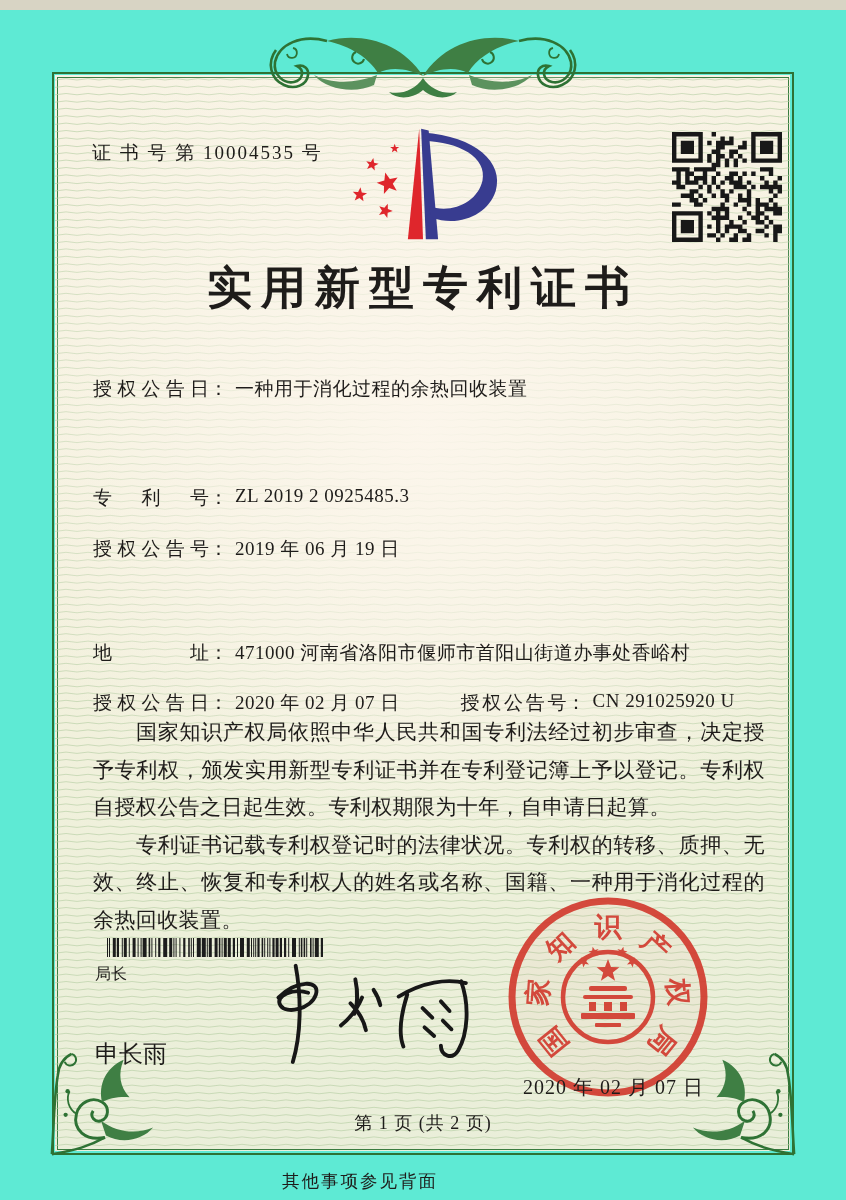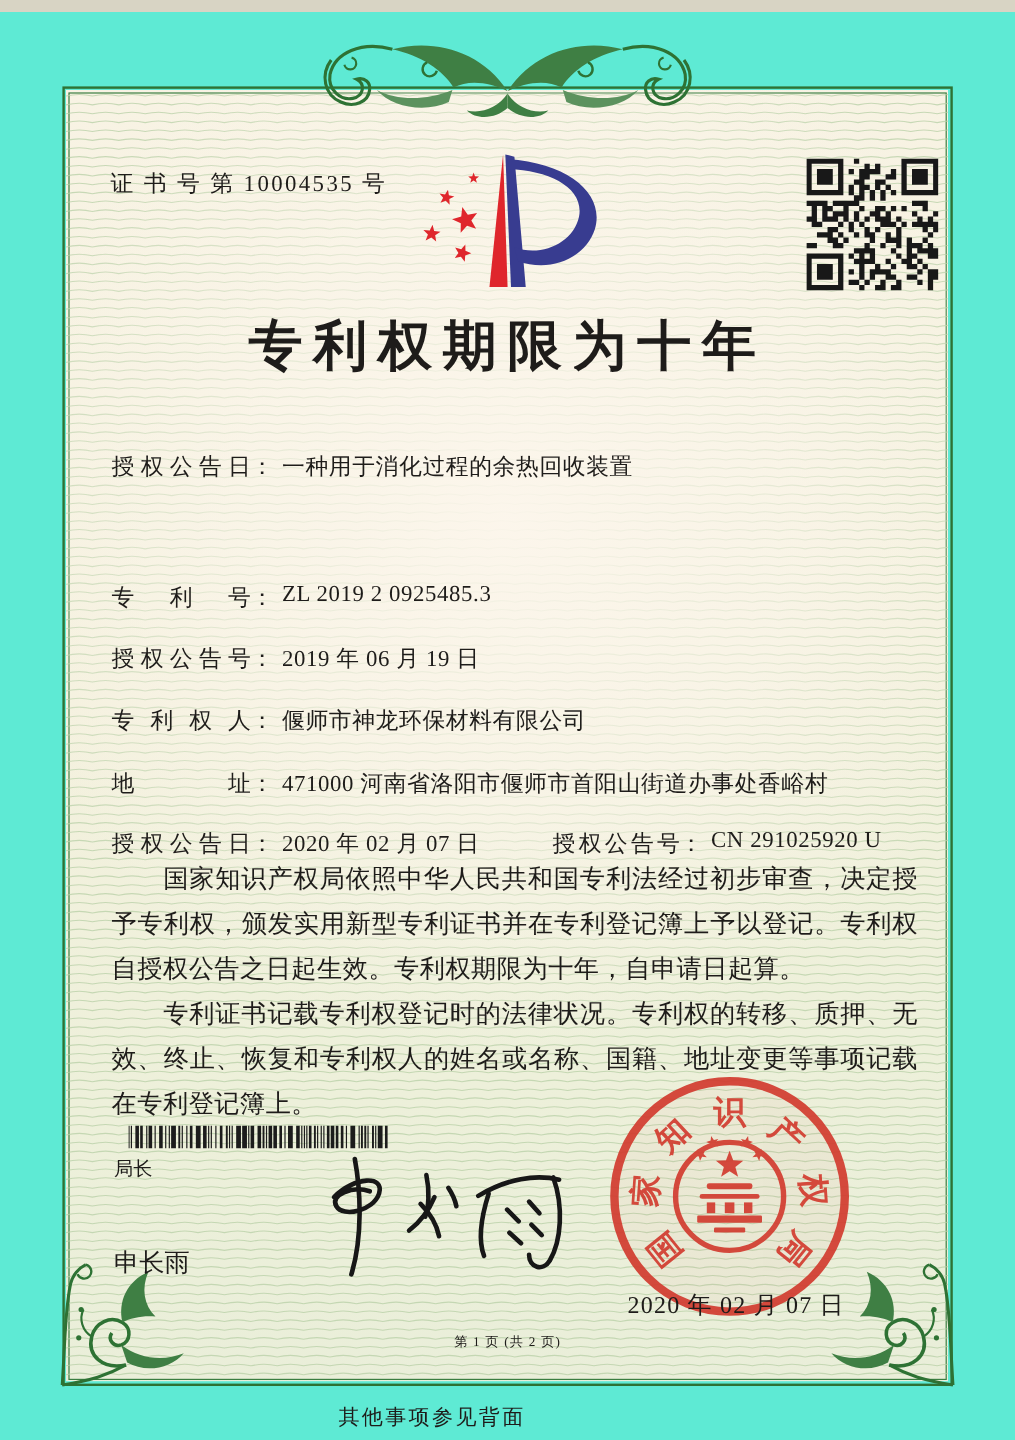--- a/index.html
+++ b/index.html
@@ -28,25 +28,25 @@
   .col{display:inline-block;vertical-align:top;}
   .val{display:inline-block;margin-left:7px;vertical-align:top;letter-spacing:0.5px;}
   .lab2{display:inline-block;width:106px;text-align:justify;text-align-last:justify;vertical-align:top;}
   
   #body-text{left:93px;top:704px;width:672px;z-index:3;font-size:21px;line-height:37.5px;
              letter-spacing:0.4px;text-align:justify;}
   #body-text p{margin:0;text-indent:2.05em;}
   
   #barcode-svg{left:107px;top:928px;z-index:3;}
   #officer-title{left:95px;top:954px;font-size:16px;font-family:"Liberation Sans","DejaVu Sans",sans-serif;z-index:4;}
-  #officer-name{left:95px;top:1028px;font-size:21px;font-family:"Liberation Sans","DejaVu Sans",sans-serif;z-index:4;}
+  #officer-name{left:95px;top:1028px;font-size:24px;font-family:"Liberation Sans","DejaVu Sans",sans-serif;z-index:4;}
   #signature-svg{left:238px;top:942px;z-index:4;}
   #seal-svg{left:503px;top:882px;z-index:3;opacity:0.92;}
   #seal-date{left:523px;top:1064px;font-size:20px;letter-spacing:1px;z-index:5;}
-  #page-info{left:0;top:1101px;width:846px;text-align:center;font-size:11px;z-index:3;letter-spacing:1px;}
+  #page-info{left:0;top:1101px;width:846px;text-align:center;font-size:18px;z-index:3;letter-spacing:1px;}
   #back-note{left:0;top:1159px;width:720px;text-align:center;font-size:17.5px;z-index:3;letter-spacing:2px;}
   
   #top-flourish{left:253px;top:14px;z-index:3;}
   #bl-flourish{left:44px;top:1036px;z-index:3;}
   #br-flourish{left:684px;top:1036px;z-index:3;transform:scaleX(-1);}
 </style>
 </head>
 <body>
 
 <div id="cert">
@@ -110,45 +110,42 @@
         <path d="M23.8 70.0L25.2 75.5L30.8 76.3L26.1 79.4L27.0 84.9L22.7 81.3L17.7 84.0L19.7 78.7L15.7 74.8L21.3 75.1Z" fill="#df262c"></path>
         <path d="M52.7 87.5L52.8 93.1L58.0 95.3L52.6 97.1L52.2 102.7L48.8 98.2L43.4 99.5L46.6 94.9L43.7 90.1L49.1 91.8Z" fill="#df262c"></path>
         <path d="M60.0 24.0L61.2 27.3L64.8 27.5L62.0 29.6L62.9 33.0L60.0 31.1L57.1 33.0L58.0 29.6L55.2 27.5L58.8 27.3Z" fill="#df262c"></path>
       </g>
   </svg>
 
   <svg id="qr-svg" class="abs" width="110" height="110" viewBox="0 0 110 110">
       <path d="M0.00 0.00h4.40v4.40h-4.40ZM4.40 0.00h4.40v4.40h-4.40ZM8.80 0.00h4.40v4.40h-4.40ZM13.20 0.00h4.40v4.40h-4.40ZM17.60 0.00h4.40v4.40h-4.40ZM22.00 0.00h4.40v4.40h-4.40ZM26.40 0.00h4.40v4.40h-4.40ZM39.60 0.00h4.40v4.40h-4.40ZM79.20 0.00h4.40v4.40h-4.40ZM83.60 0.00h4.40v4.40h-4.40ZM88.00 0.00h4.40v4.40h-4.40ZM92.40 0.00h4.40v4.40h-4.40ZM96.80 0.00h4.40v4.40h-4.40ZM101.20 0.00h4.40v4.40h-4.40ZM105.60 0.00h4.40v4.40h-4.40ZM0.00 4.40h4.40v4.40h-4.40ZM26.40 4.40h4.40v4.40h-4.40ZM48.40 4.40h4.40v4.40h-4.40ZM57.20 4.40h4.40v4.40h-4.40ZM79.20 4.40h4.40v4.40h-4.40ZM105.60 4.40h4.40v4.40h-4.40ZM0.00 8.80h4.40v4.40h-4.40ZM8.80 8.80h4.40v4.40h-4.40ZM13.20 8.80h4.40v4.40h-4.40ZM17.60 8.80h4.40v4.40h-4.40ZM26.40 8.80h4.40v4.40h-4.40ZM35.20 8.80h4.40v4.40h-4.40ZM44.00 8.80h4.40v4.40h-4.40ZM48.40 8.80h4.40v4.40h-4.40ZM52.80 8.80h4.40v4.40h-4.40ZM57.20 8.80h4.40v4.40h-4.40ZM70.40 8.80h4.40v4.40h-4.40ZM79.20 8.80h4.40v4.40h-4.40ZM88.00 8.80h4.40v4.40h-4.40ZM92.40 8.80h4.40v4.40h-4.40ZM96.80 8.80h4.40v4.40h-4.40ZM105.60 8.80h4.40v4.40h-4.40ZM0.00 13.20h4.40v4.40h-4.40ZM8.80 13.20h4.40v4.40h-4.40ZM13.20 13.20h4.40v4.40h-4.40ZM17.60 13.20h4.40v4.40h-4.40ZM26.40 13.20h4.40v4.40h-4.40ZM44.00 13.20h4.40v4.40h-4.40ZM48.40 13.20h4.40v4.40h-4.40ZM66.00 13.20h4.40v4.40h-4.40ZM70.40 13.20h4.40v4.40h-4.40ZM79.20 13.20h4.40v4.40h-4.40ZM88.00 13.20h4.40v4.40h-4.40ZM92.40 13.20h4.40v4.40h-4.40ZM96.80 13.20h4.40v4.40h-4.40ZM105.60 13.20h4.40v4.40h-4.40ZM0.00 17.60h4.40v4.40h-4.40ZM8.80 17.60h4.40v4.40h-4.40ZM13.20 17.60h4.40v4.40h-4.40ZM17.60 17.60h4.40v4.40h-4.40ZM26.40 17.60h4.40v4.40h-4.40ZM39.60 17.60h4.40v4.40h-4.40ZM44.00 17.60h4.40v4.40h-4.40ZM57.20 17.60h4.40v4.40h-4.40ZM61.60 17.60h4.40v4.40h-4.40ZM79.20 17.60h4.40v4.40h-4.40ZM88.00 17.60h4.40v4.40h-4.40ZM92.40 17.60h4.40v4.40h-4.40ZM96.80 17.60h4.40v4.40h-4.40ZM105.60 17.60h4.40v4.40h-4.40ZM0.00 22.00h4.40v4.40h-4.40ZM26.40 22.00h4.40v4.40h-4.40ZM35.20 22.00h4.40v4.40h-4.40ZM44.00 22.00h4.40v4.40h-4.40ZM48.40 22.00h4.40v4.40h-4.40ZM57.20 22.00h4.40v4.40h-4.40ZM66.00 22.00h4.40v4.40h-4.40ZM79.20 22.00h4.40v4.40h-4.40ZM105.60 22.00h4.40v4.40h-4.40ZM0.00 26.40h4.40v4.40h-4.40ZM4.40 26.40h4.40v4.40h-4.40ZM8.80 26.40h4.40v4.40h-4.40ZM13.20 26.40h4.40v4.40h-4.40ZM17.60 26.40h4.40v4.40h-4.40ZM22.00 26.40h4.40v4.40h-4.40ZM26.40 26.40h4.40v4.40h-4.40ZM35.20 26.40h4.40v4.40h-4.40ZM44.00 26.40h4.40v4.40h-4.40ZM52.80 26.40h4.40v4.40h-4.40ZM61.60 26.40h4.40v4.40h-4.40ZM70.40 26.40h4.40v4.40h-4.40ZM79.20 26.40h4.40v4.40h-4.40ZM83.60 26.40h4.40v4.40h-4.40ZM88.00 26.40h4.40v4.40h-4.40ZM92.40 26.40h4.40v4.40h-4.40ZM96.80 26.40h4.40v4.40h-4.40ZM101.20 26.40h4.40v4.40h-4.40ZM105.60 26.40h4.40v4.40h-4.40ZM39.60 30.80h4.40v4.40h-4.40ZM44.00 30.80h4.40v4.40h-4.40ZM52.80 30.80h4.40v4.40h-4.40ZM61.60 30.80h4.40v4.40h-4.40ZM0.00 35.20h4.40v4.40h-4.40ZM4.40 35.20h4.40v4.40h-4.40ZM8.80 35.20h4.40v4.40h-4.40ZM13.20 35.20h4.40v4.40h-4.40ZM22.00 35.20h4.40v4.40h-4.40ZM26.40 35.20h4.40v4.40h-4.40ZM30.80 35.20h4.40v4.40h-4.40ZM35.20 35.20h4.40v4.40h-4.40ZM39.60 35.20h4.40v4.40h-4.40ZM88.00 35.20h4.40v4.40h-4.40ZM92.40 35.20h4.40v4.40h-4.40ZM96.80 35.20h4.40v4.40h-4.40ZM4.40 39.60h4.40v4.40h-4.40ZM13.20 39.60h4.40v4.40h-4.40ZM17.60 39.60h4.40v4.40h-4.40ZM30.80 39.60h4.40v4.40h-4.40ZM44.00 39.60h4.40v4.40h-4.40ZM57.20 39.60h4.40v4.40h-4.40ZM61.60 39.60h4.40v4.40h-4.40ZM70.40 39.60h4.40v4.40h-4.40ZM79.20 39.60h4.40v4.40h-4.40ZM96.80 39.60h4.40v4.40h-4.40ZM4.40 44.00h4.40v4.40h-4.40ZM13.20 44.00h4.40v4.40h-4.40ZM22.00 44.00h4.40v4.40h-4.40ZM26.40 44.00h4.40v4.40h-4.40ZM30.80 44.00h4.40v4.40h-4.40ZM39.60 44.00h4.40v4.40h-4.40ZM52.80 44.00h4.40v4.40h-4.40ZM57.20 44.00h4.40v4.40h-4.40ZM66.00 44.00h4.40v4.40h-4.40ZM88.00 44.00h4.40v4.40h-4.40ZM105.60 44.00h4.40v4.40h-4.40ZM0.00 48.40h4.40v4.40h-4.40ZM4.40 48.40h4.40v4.40h-4.40ZM13.20 48.40h4.40v4.40h-4.40ZM17.60 48.40h4.40v4.40h-4.40ZM22.00 48.40h4.40v4.40h-4.40ZM30.80 48.40h4.40v4.40h-4.40ZM39.60 48.40h4.40v4.40h-4.40ZM48.40 48.40h4.40v4.40h-4.40ZM57.20 48.40h4.40v4.40h-4.40ZM61.60 48.40h4.40v4.40h-4.40ZM66.00 48.40h4.40v4.40h-4.40ZM74.80 48.40h4.40v4.40h-4.40ZM92.40 48.40h4.40v4.40h-4.40ZM101.20 48.40h4.40v4.40h-4.40ZM4.40 52.80h4.40v4.40h-4.40ZM8.80 52.80h4.40v4.40h-4.40ZM26.40 52.80h4.40v4.40h-4.40ZM35.20 52.80h4.40v4.40h-4.40ZM44.00 52.80h4.40v4.40h-4.40ZM61.60 52.80h4.40v4.40h-4.40ZM66.00 52.80h4.40v4.40h-4.40ZM70.40 52.80h4.40v4.40h-4.40ZM79.20 52.80h4.40v4.40h-4.40ZM88.00 52.80h4.40v4.40h-4.40ZM92.40 52.80h4.40v4.40h-4.40ZM96.80 52.80h4.40v4.40h-4.40ZM101.20 52.80h4.40v4.40h-4.40ZM105.60 52.80h4.40v4.40h-4.40ZM17.60 57.20h4.40v4.40h-4.40ZM22.00 57.20h4.40v4.40h-4.40ZM35.20 57.20h4.40v4.40h-4.40ZM48.40 57.20h4.40v4.40h-4.40ZM57.20 57.20h4.40v4.40h-4.40ZM74.80 57.20h4.40v4.40h-4.40ZM96.80 57.20h4.40v4.40h-4.40ZM105.60 57.20h4.40v4.40h-4.40ZM8.80 61.60h4.40v4.40h-4.40ZM13.20 61.60h4.40v4.40h-4.40ZM17.60 61.60h4.40v4.40h-4.40ZM26.40 61.60h4.40v4.40h-4.40ZM39.60 61.60h4.40v4.40h-4.40ZM48.40 61.60h4.40v4.40h-4.40ZM52.80 61.60h4.40v4.40h-4.40ZM66.00 61.60h4.40v4.40h-4.40ZM74.80 61.60h4.40v4.40h-4.40ZM101.20 61.60h4.40v4.40h-4.40ZM17.60 66.00h4.40v4.40h-4.40ZM22.00 66.00h4.40v4.40h-4.40ZM30.80 66.00h4.40v4.40h-4.40ZM52.80 66.00h4.40v4.40h-4.40ZM66.00 66.00h4.40v4.40h-4.40ZM70.40 66.00h4.40v4.40h-4.40ZM74.80 66.00h4.40v4.40h-4.40ZM83.60 66.00h4.40v4.40h-4.40ZM96.80 66.00h4.40v4.40h-4.40ZM0.00 70.40h4.40v4.40h-4.40ZM4.40 70.40h4.40v4.40h-4.40ZM22.00 70.40h4.40v4.40h-4.40ZM26.40 70.40h4.40v4.40h-4.40ZM48.40 70.40h4.40v4.40h-4.40ZM61.60 70.40h4.40v4.40h-4.40ZM74.80 70.40h4.40v4.40h-4.40ZM83.60 70.40h4.40v4.40h-4.40ZM88.00 70.40h4.40v4.40h-4.40ZM92.40 70.40h4.40v4.40h-4.40ZM101.20 70.40h4.40v4.40h-4.40ZM39.60 74.80h4.40v4.40h-4.40ZM44.00 74.80h4.40v4.40h-4.40ZM48.40 74.80h4.40v4.40h-4.40ZM52.80 74.80h4.40v4.40h-4.40ZM70.40 74.80h4.40v4.40h-4.40ZM83.60 74.80h4.40v4.40h-4.40ZM92.40 74.80h4.40v4.40h-4.40ZM96.80 74.80h4.40v4.40h-4.40ZM101.20 74.80h4.40v4.40h-4.40ZM105.60 74.80h4.40v4.40h-4.40ZM0.00 79.20h4.40v4.40h-4.40ZM4.40 79.20h4.40v4.40h-4.40ZM8.80 79.20h4.40v4.40h-4.40ZM13.20 79.20h4.40v4.40h-4.40ZM17.60 79.20h4.40v4.40h-4.40ZM22.00 79.20h4.40v4.40h-4.40ZM26.40 79.20h4.40v4.40h-4.40ZM35.20 79.20h4.40v4.40h-4.40ZM44.00 79.20h4.40v4.40h-4.40ZM52.80 79.20h4.40v4.40h-4.40ZM74.80 79.20h4.40v4.40h-4.40ZM83.60 79.20h4.40v4.40h-4.40ZM88.00 79.20h4.40v4.40h-4.40ZM101.20 79.20h4.40v4.40h-4.40ZM105.60 79.20h4.40v4.40h-4.40ZM0.00 83.60h4.40v4.40h-4.40ZM26.40 83.60h4.40v4.40h-4.40ZM39.60 83.60h4.40v4.40h-4.40ZM44.00 83.60h4.40v4.40h-4.40ZM48.40 83.60h4.40v4.40h-4.40ZM52.80 83.60h4.40v4.40h-4.40ZM66.00 83.60h4.40v4.40h-4.40ZM79.20 83.60h4.40v4.40h-4.40ZM83.60 83.60h4.40v4.40h-4.40ZM92.40 83.60h4.40v4.40h-4.40ZM0.00 88.00h4.40v4.40h-4.40ZM8.80 88.00h4.40v4.40h-4.40ZM13.20 88.00h4.40v4.40h-4.40ZM17.60 88.00h4.40v4.40h-4.40ZM26.40 88.00h4.40v4.40h-4.40ZM44.00 88.00h4.40v4.40h-4.40ZM57.20 88.00h4.40v4.40h-4.40ZM70.40 88.00h4.40v4.40h-4.40ZM83.60 88.00h4.40v4.40h-4.40ZM88.00 88.00h4.40v4.40h-4.40ZM96.80 88.00h4.40v4.40h-4.40ZM0.00 92.40h4.40v4.40h-4.40ZM8.80 92.40h4.40v4.40h-4.40ZM13.20 92.40h4.40v4.40h-4.40ZM17.60 92.40h4.40v4.40h-4.40ZM26.40 92.40h4.40v4.40h-4.40ZM35.20 92.40h4.40v4.40h-4.40ZM44.00 92.40h4.40v4.40h-4.40ZM52.80 92.40h4.40v4.40h-4.40ZM57.20 92.40h4.40v4.40h-4.40ZM61.60 92.40h4.40v4.40h-4.40ZM66.00 92.40h4.40v4.40h-4.40ZM92.40 92.40h4.40v4.40h-4.40ZM101.20 92.40h4.40v4.40h-4.40ZM105.60 92.40h4.40v4.40h-4.40ZM0.00 96.80h4.40v4.40h-4.40ZM8.80 96.80h4.40v4.40h-4.40ZM13.20 96.80h4.40v4.40h-4.40ZM17.60 96.80h4.40v4.40h-4.40ZM26.40 96.80h4.40v4.40h-4.40ZM44.00 96.80h4.40v4.40h-4.40ZM52.80 96.80h4.40v4.40h-4.40ZM66.00 96.80h4.40v4.40h-4.40ZM70.40 96.80h4.40v4.40h-4.40ZM83.60 96.80h4.40v4.40h-4.40ZM88.00 96.80h4.40v4.40h-4.40ZM101.20 96.80h4.40v4.40h-4.40ZM105.60 96.80h4.40v4.40h-4.40ZM0.00 101.20h4.40v4.40h-4.40ZM26.40 101.20h4.40v4.40h-4.40ZM35.20 101.20h4.40v4.40h-4.40ZM39.60 101.20h4.40v4.40h-4.40ZM48.40 101.20h4.40v4.40h-4.40ZM61.60 101.20h4.40v4.40h-4.40ZM74.80 101.20h4.40v4.40h-4.40ZM92.40 101.20h4.40v4.40h-4.40ZM101.20 101.20h4.40v4.40h-4.40ZM0.00 105.60h4.40v4.40h-4.40ZM4.40 105.60h4.40v4.40h-4.40ZM8.80 105.60h4.40v4.40h-4.40ZM13.20 105.60h4.40v4.40h-4.40ZM17.60 105.60h4.40v4.40h-4.40ZM22.00 105.60h4.40v4.40h-4.40ZM26.40 105.60h4.40v4.40h-4.40ZM44.00 105.60h4.40v4.40h-4.40ZM57.20 105.60h4.40v4.40h-4.40ZM61.60 105.60h4.40v4.40h-4.40ZM70.40 105.60h4.40v4.40h-4.40ZM74.80 105.60h4.40v4.40h-4.40ZM101.20 105.60h4.40v4.40h-4.40Z" fill="#181818"></path>
     </svg>
 
-  <div id="title" class="abs">专利权期限为十年</div>
+  <div id="title" class="abs">实用新型专利证书</div>
 
   <div class="row" style="top:366px">
     <span class="lab">授权公告日</span><span class="col">：</span><span class="val">一种用于消化过程的余热回收装置</span>
   </div>
   <div class="row" style="top:475px">
     <span class="lab">专利号</span><span class="col">：</span><span class="val">ZL 2019 2 0925485.3</span>
   </div>
   <div class="row" style="top:526px">
     <span class="lab">授权公告号</span><span class="col">：</span><span class="val">2019 年 06 月 19 日</span>
-  </div>
-  <div class="row" style="top:578px">
-    <span class="lab">专利权人</span><span class="col">：</span><span class="val">偃师市神龙环保材料有限公司</span>
   </div>
   <div class="row" style="top:630px">
     <span class="lab">地址</span><span class="col">：</span><span class="val">471000 河南省洛阳市偃师市首阳山街道办事处香峪村</span>
   </div>
   <div class="row" style="top:680px">
     <span class="lab">授权公告日</span><span class="col">：</span><span class="val">2020 年 02 月 07 日</span>
     <span class="lab2" style="margin-left:56px">授权公告号</span><span class="col">：</span><span class="val">CN 291025920 U</span>
   </div>
 
   <div id="body-text" class="abs">
     <p>国家知识产权局依照中华人民共和国专利法经过初步审查，决定授予专利权，颁发实用新型专利证书并在专利登记簿上予以登记。专利权自授权公告之日起生效。专利权期限为十年，自申请日起算。</p>
-    <p>专利证书记载专利权登记时的法律状况。专利权的转移、质押、无效、终止、恢复和专利权人的姓名或名称、国籍、地址变更等事项记载在专利登记簿上。</p>
+    <p>专利证书记载专利权登记时的法律状况。专利权的转移、质押、无效、终止、恢复和专利权人的姓名或名称、国籍、一种用于消化过程的余热回收装置。</p>
   </div>
 
   <svg id="barcode-svg" class="abs" width="220" height="19" viewBox="0 0 220 19">
       <path d="M0.0 0h1v19h-1ZM2.0 0h1v19h-1ZM5.8 0h3v19h-3ZM9.8 0h2.2v19h-2.2ZM14.8 0h1v19h-1ZM16.8 0h3v19h-3ZM21.8 0h1v19h-1ZM25.6 0h3v19h-3ZM30.6 0h1v19h-1ZM33.6 0h1v19h-1ZM35.6 0h4v19h-4ZM41.6 0h1.6v19h-1.6ZM44.4 0h1v19h-1ZM48.2 0h1v19h-1ZM51.2 0h2.2v19h-2.2ZM56.2 0h4v19h-4ZM62.2 0h3v19h-3ZM66.4 0h1v19h-1ZM68.6 0h1v19h-1ZM72.4 0h1v19h-1ZM76.2 0h2.2v19h-2.2ZM81.2 0h1.6v19h-1.6ZM83.8 0h1v19h-1ZM86.0 0h1v19h-1ZM89.8 0h4v19h-4ZM94.8 0h4v19h-4ZM99.8 0h1v19h-1ZM101.8 0h3v19h-3ZM107.6 0h3v19h-3ZM111.8 0h1.6v19h-1.6ZM114.6 0h1v19h-1ZM116.8 0h3v19h-3ZM120.8 0h3v19h-3ZM125.8 0h2.2v19h-2.2ZM130.0 0h1v19h-1ZM133.0 0h4v19h-4ZM139.8 0h3v19h-3ZM144.0 0h1v19h-1ZM146.2 0h1v19h-1ZM148.2 0h1v19h-1ZM150.4 0h2.2v19h-2.2ZM154.6 0h1.6v19h-1.6ZM157.2 0h1v19h-1ZM160.2 0h1v19h-1ZM162.4 0h1v19h-1ZM165.4 0h2.2v19h-2.2ZM168.6 0h3v19h-3ZM172.8 0h2.2v19h-2.2ZM177.0 0h2.2v19h-2.2ZM181.2 0h1v19h-1ZM185.0 0h4v19h-4ZM191.8 0h1v19h-1ZM193.8 0h1.6v19h-1.6ZM196.6 0h1.6v19h-1.6ZM199.2 0h1v19h-1ZM203.0 0h1.6v19h-1.6ZM205.6 0h1v19h-1ZM207.8 0h4v19h-4ZM213.8 0h2.2v19h-2.2Z" fill="#1c1c1c"></path>
     </svg>
 
   <div id="officer-title" class="abs">局长</div>
   <div id="officer-name" class="abs">申长雨</div>
 
   <svg id="signature-svg" class="abs" width="250" height="118" viewBox="0 0 260 120">

